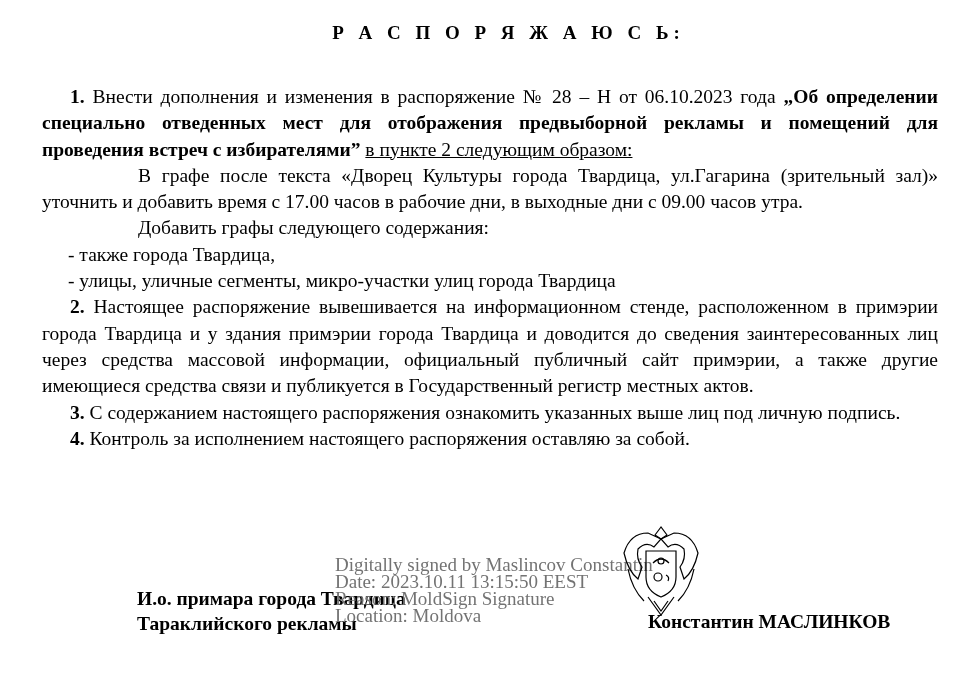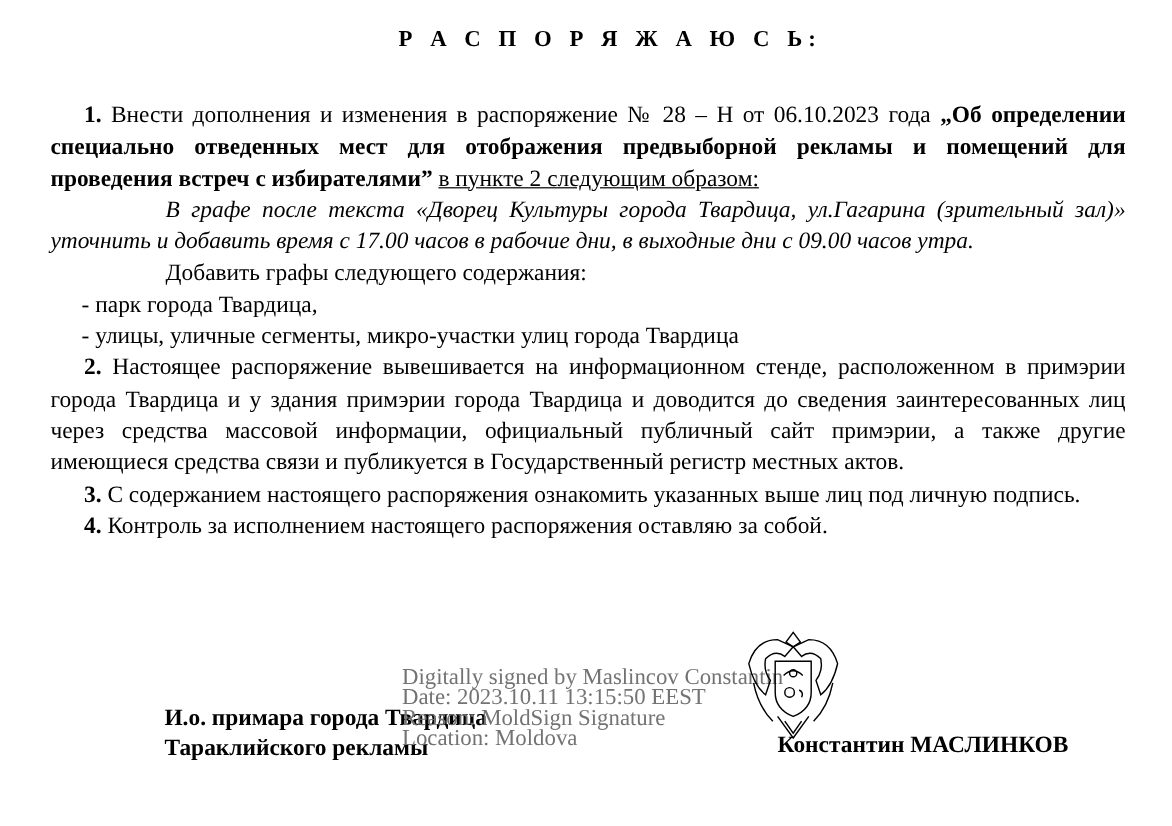--- a/index.html
+++ b/index.html
@@ -4,21 +4,21 @@
 <style>
   html, body { margin: 0; padding: 0; background: #ffffff; }
   body { width: 977px; height: 688px; position: relative; overflow: hidden;
          font-family: "Liberation Serif", "DejaVu Serif", serif; color: #000; }
   .title { position: absolute; top: 22px; left: 0; width: 977px; text-align: center;
            font-weight: bold; font-size: 19px; letter-spacing: 5px; padding-left: 20px; }
   .body-text { position: absolute; left: 42px; width: 896px; top: 84px;
                font-size: 19.5px; line-height: 26.3px; }
   .p { margin: 0; text-align: justify; text-align-last: left; }
   .ind1 { text-indent: 28px; }
-  .ind2 { text-indent: 96px; font-style: italic; }
+  .ind2 { text-indent: 96px; }
   .ind3 { text-indent: 96px; }
   .dash { padding-left: 26px; }
   b { font-weight: bold; }
   .u { text-decoration: underline; margin-top: 16px; }
   .sig-left { position: absolute; left: 137px; top: 586px; font-weight: bold; font-size: 19.5px; line-height: 25px; }
   .sig-stamp { position: absolute; left: 335px; top: 556px; font-size: 19px; line-height: 17px; color: #737373; }
   .sig-right { position: absolute; left: 648px; top: 611px; font-weight: bold; font-size: 19.5px; }
   .emblem { position: absolute; left: 618px; top: 519px; width: 86px; height: 100px; }
 </style>
 </head>
@@ -27,21 +27,21 @@
 <div class="title">Р А С П О Р Я Ж А Ю С Ь:</div>
 
 <div class="body-text">
   <p class="p ind1">
     <b>1.</b>
     <span>Внести дополнения и изменения в распоряжение № 28 – Н от 06.10.2023 года </span><b>„Об определении специально отведенных мест для отображения предвыборной рекламы и помещений для проведения встреч с избирателями”</b>
     <span class="u">в пункте 2 следующим образом:</span>
   </p>
   <p class="p ind2">В графе после текста «Дворец Культуры города Твардица, ул.Гагарина (зрительный зал)» уточнить и добавить время с 17.00 часов в рабочие дни, в выходные дни с 09.00 часов утра.</p>
   <p class="p ind3">Добавить графы следующего содержания:</p>
-  <p class="p dash" style="padding-left:26px">- парк города Твардица,</p>
+  <p class="p dash" style="padding-left:26px">- также города Твардица,</p>
   <p class="p dash">- улицы, уличные сегменты, микро-участки улиц города Твардица</p>
   <p class="p ind1">
     <b>2.</b>
     <span>Настоящее распоряжение вывешивается на информационном стенде, расположенном в примэрии города Твардица и у здания примэрии города Твардица и доводится до сведения заинтересованных лиц через средства массовой информации, официальный публичный сайт примэрии, а также другие имеющиеся средства связи и публикуется в Государственный регистр местных актов.</span>
   </p>
   <p class="p ind1">
     <b>3.</b>
     <span>С содержанием настоящего распоряжения ознакомить указанных выше лиц под личную подпись.</span>
   </p>
   <p class="p ind1">

